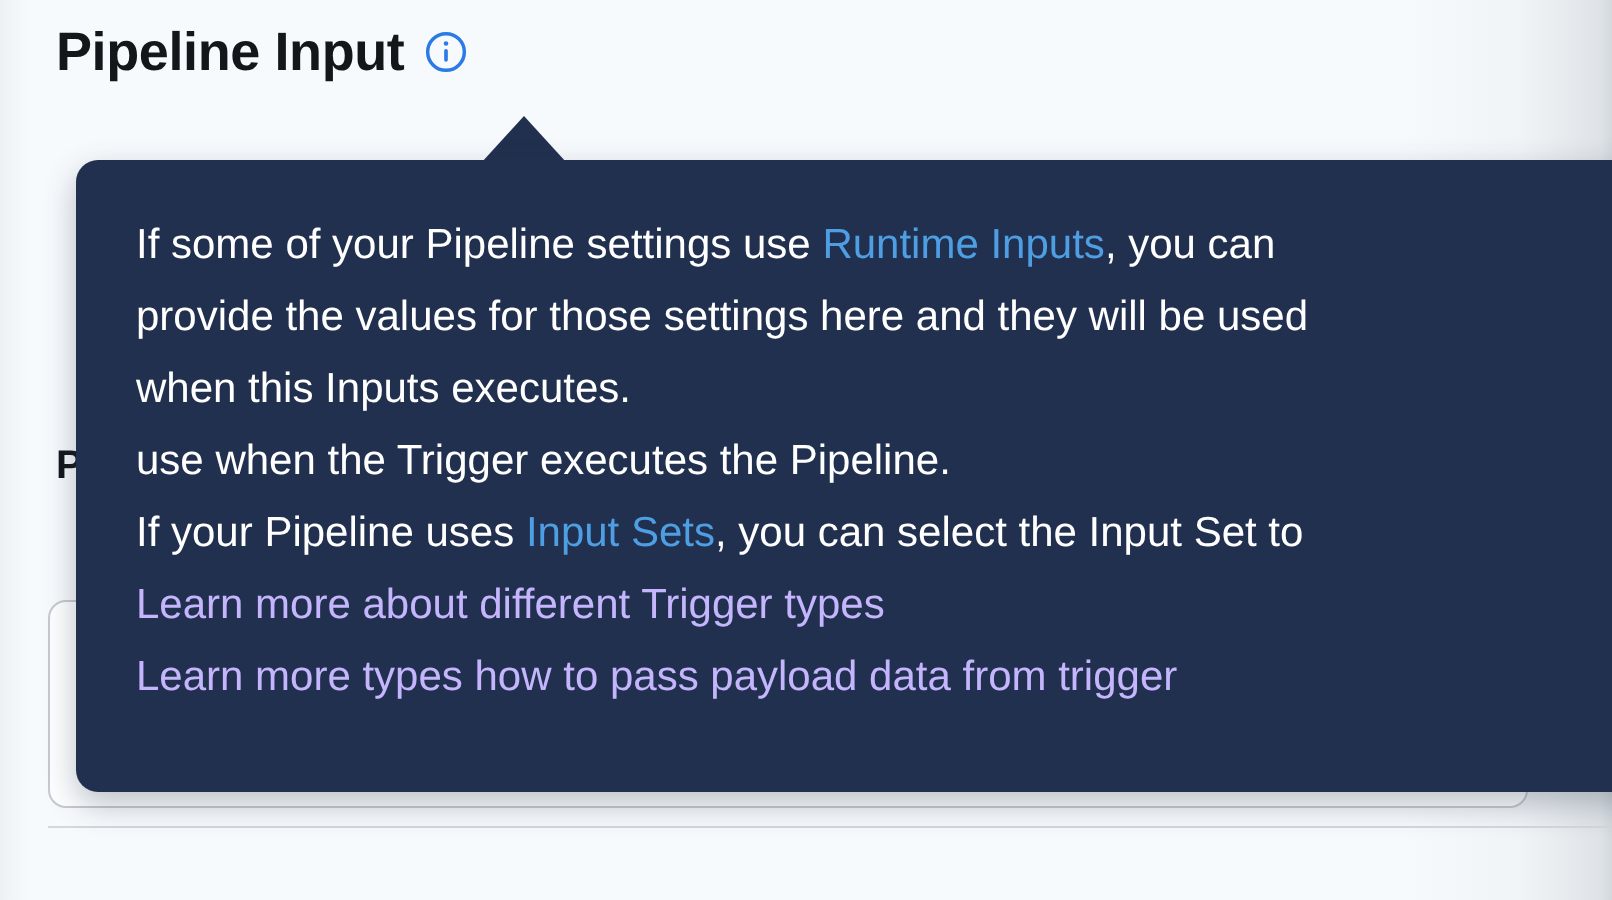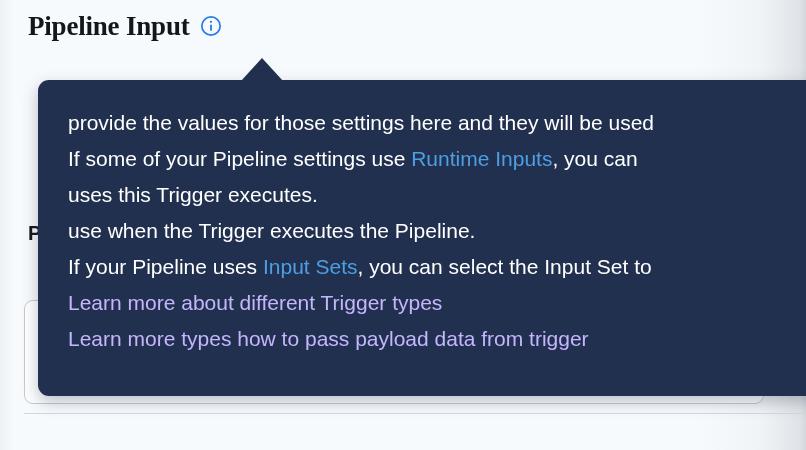--- a/index.html
+++ b/index.html
@@ -40,21 +40,20 @@
     align-items: center;
     gap: 10px;
     white-space: nowrap;
   }
   .panel-title {
     font-size: 27px;
     font-weight: bold;
     color: #13161b;
     letter-spacing: -0.2px;
     line-height: 32px;
-    font-family: Liberation Serif, serif;
   }
 
   .info-icon {
     width: 22px;
     height: 22px;
     display: block;
     cursor: pointer;
   }
 
   .field-label {
@@ -164,23 +163,23 @@
   <div class="field-label">P</div>
 
   <div class="field-input"></div>
 
   <div class="divider"></div>
 
   <div class="tooltip-wrap">
     <div class="tooltip-arrow"></div>
     <div class="tooltip-body">
       <div id="tip-content">
+          <div class="tip-line"><span>If some of your Pipeline settings use </span><span class="tip-link">Runtime Inputs</span><span>, you can</span></div>
           <div class="tip-line"><span>provide the values for those settings here and they will be used</span></div>
-          <div class="tip-line"><span>If some of your Pipeline settings use </span><span class="tip-link">Runtime Inputs</span><span>, you can</span></div>
-          <div class="tip-line"><span>uses this Trigger executes.</span></div>
+          <div class="tip-line"><span>when this Inputs executes.</span></div>
           <div class="tip-line"><span>use when the Trigger executes the Pipeline.</span></div>
           <div class="tip-line"><span>If your Pipeline uses </span><span class="tip-link">Input Sets</span><span>, you can select the Input Set to</span></div>
           <div class="tip-linkline">Learn more about different Trigger types</div>
           <div class="tip-linkline">Learn more types how to pass payload data from trigger</div>
         </div>
     </div>
   </div>
 
 </div>
 

